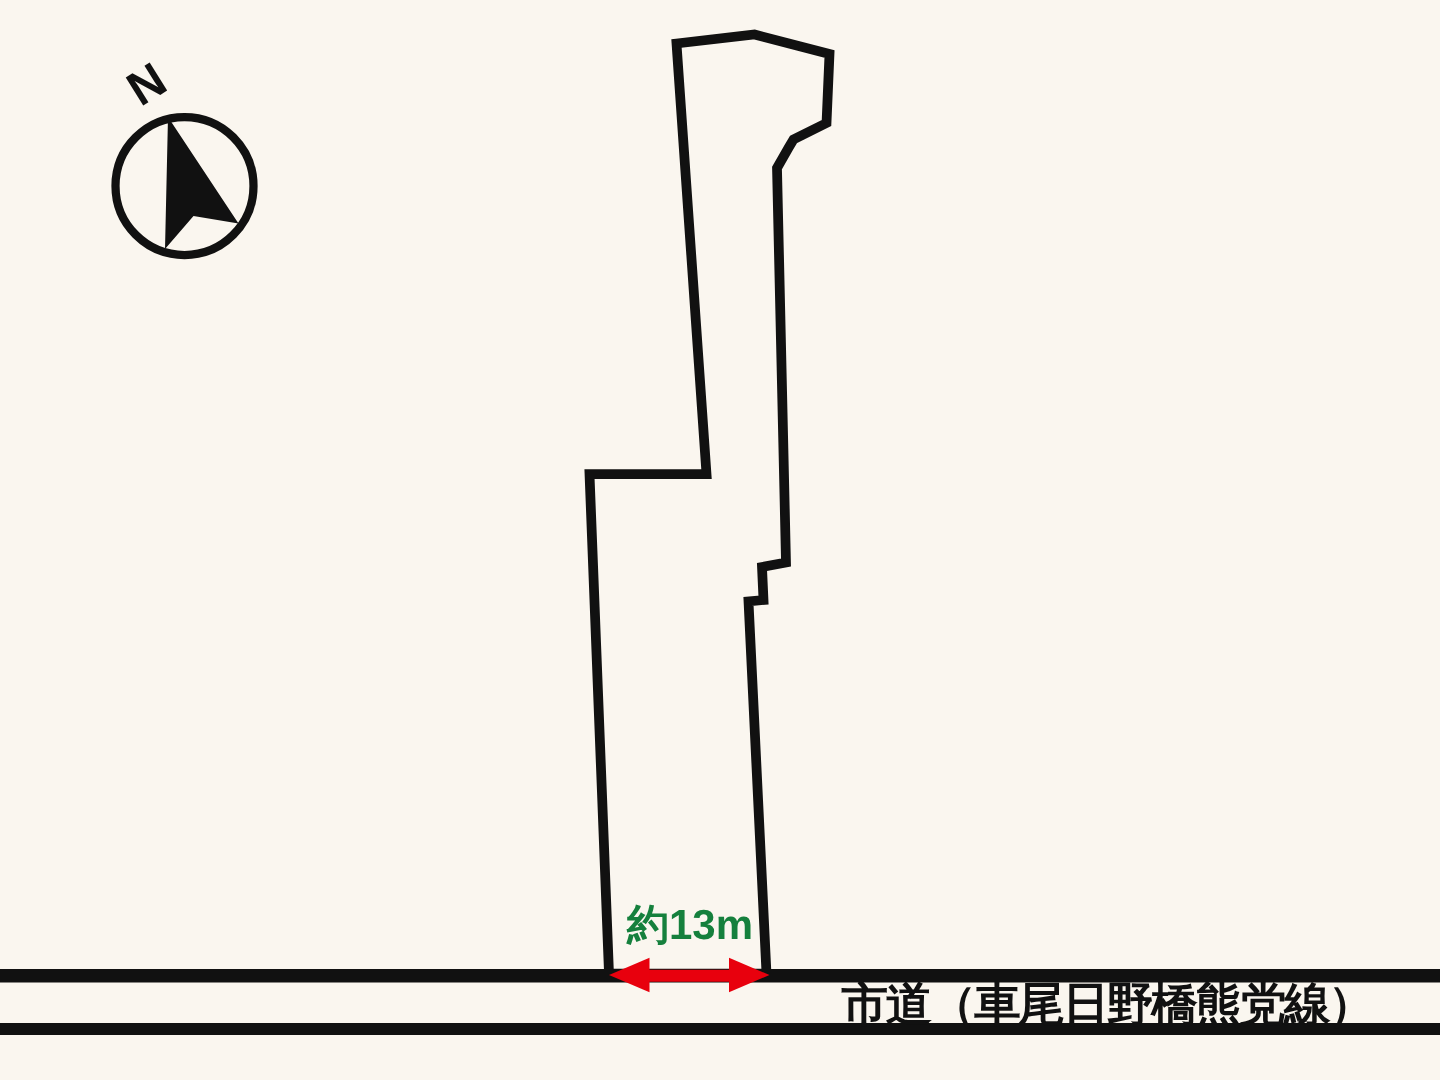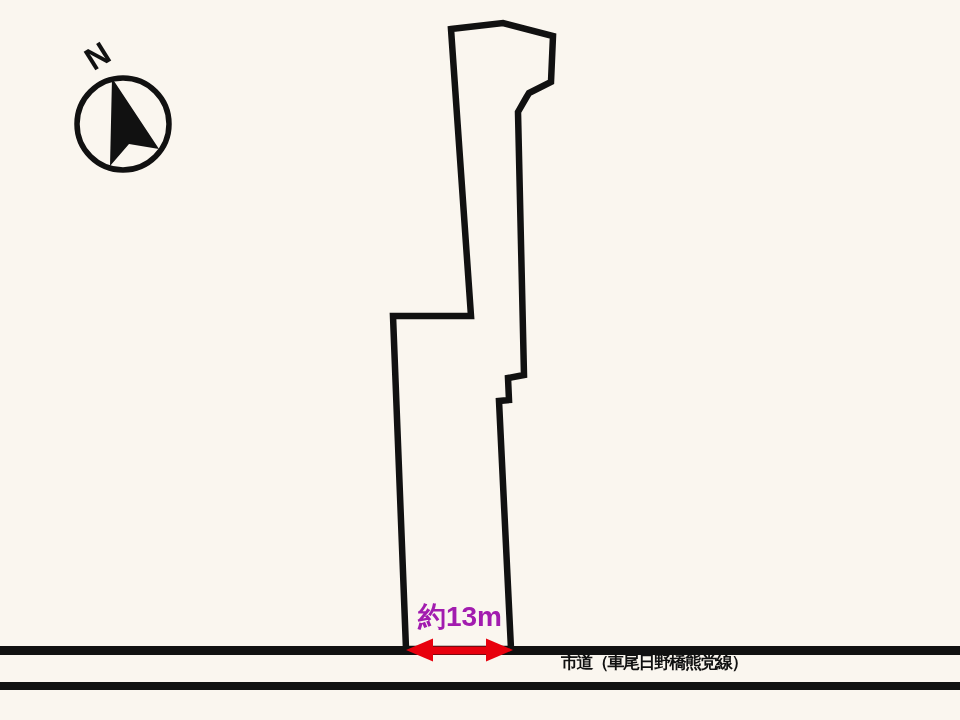--- a/index.html
+++ b/index.html
@@ -39,26 +39,26 @@
     top: 344px;
     font-size: 30px;
     letter-spacing: 1px;
   }
   .dimension-label {
     left: 400px;
     top: 603px;
     width: 120px;
     text-align: center;
     font-size: 28px;
-    color: #a21caf;
+    color: #15803d;
   }
   .road-label {
     left: 561px;
     top: 654px;
-    font-size: 17px;
+    font-size: 31px;
     letter-spacing: -1.5px;
   }
 </style>
 </head>
 <body>
 
 <div id="canvas">
 
   <svg id="plot-svg" width="960" height="720" viewBox="0 0 960 720">
 

